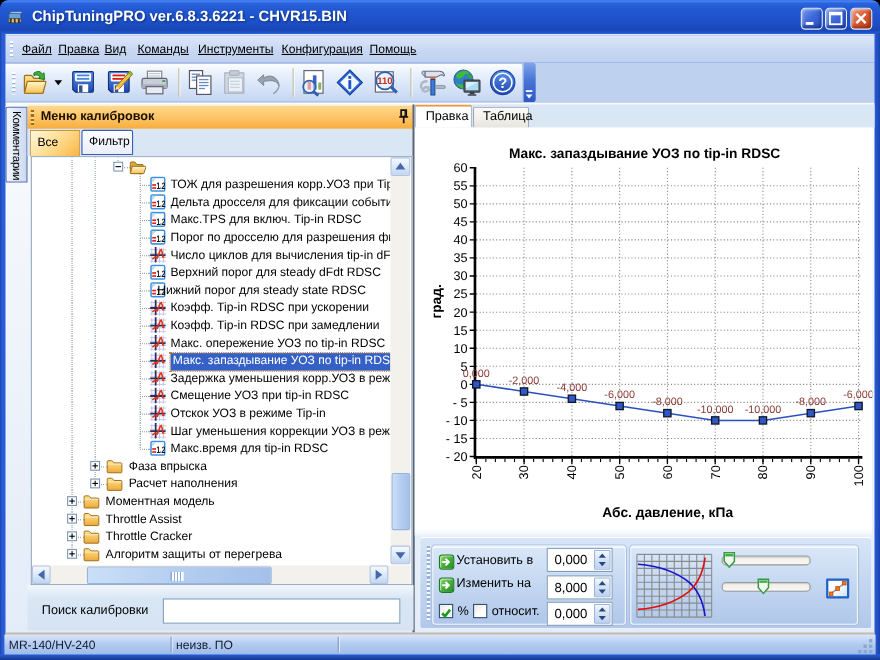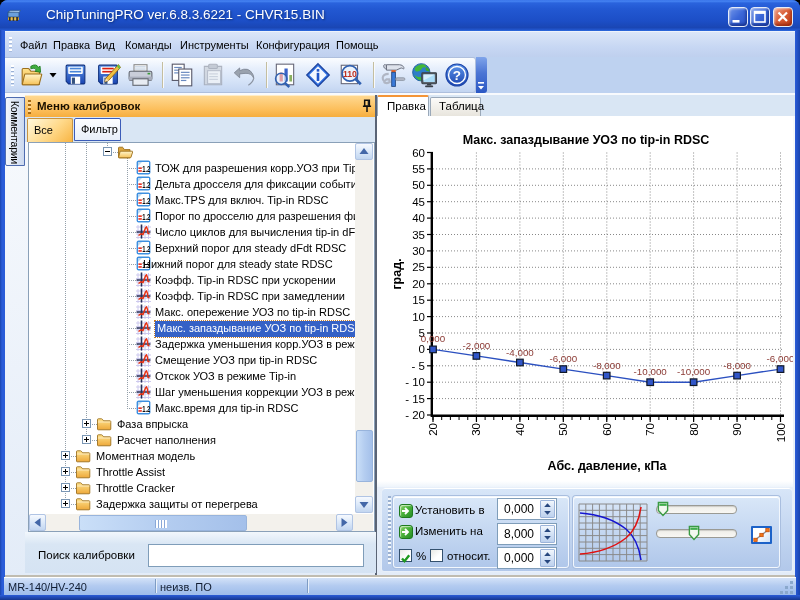--- a/index.html
+++ b/index.html
@@ -3,27 +3,27 @@
 <style>
 *{margin:0;padding:0;box-sizing:border-box;}
 html,body{width:800px;height:600px;overflow:hidden;background:#000;font-family:"Liberation Sans",sans-serif;}
 .abs{position:absolute;}
 #page{position:absolute;left:0;top:0;width:800px;height:600px;}
 
 #frame{position:absolute;left:0;top:0;width:800px;height:600px;border-radius:8px 8px 0 0;
  background:linear-gradient(180deg,#2964d8,#2056cc);}
 #titlebar{position:absolute;left:0;top:0;width:800px;height:30px;border-radius:8px 8px 0 0;
  background:linear-gradient(180deg,#3873e8 0%,#4583f2 4%,#2a63dd 10%,#2258d2 30%,#1c4ec6 70%,#1a46b4 92%,#2257cf 100%);}
-#titletxt{position:absolute;left:29px;top:7px;font-size:13.5px;font-weight:normal;color:#fff;text-shadow:1px 1px 2px #10307a;letter-spacing:0px;margin-left:17px;}
+#titletxt{position:absolute;left:29px;top:7px;font-size:13.5px;font-weight:bold;color:#fff;text-shadow:1px 1px 2px #10307a;letter-spacing:0px;}
 .tbtn{position:absolute;top:7px;width:20px;height:20px;border-radius:4px;border:1px solid #e6ecf8;
  background:linear-gradient(135deg,#7296ea 0%,#3b67d8 50%,#2a52c4 100%);box-shadow:inset -1px -2px 3px rgba(10,30,110,.65),inset 1px 1px 2px rgba(255,255,255,.5);}
 .tbtn.close{background:linear-gradient(135deg,#eda28b 0%,#da5f38 45%,#c03d17 100%);box-shadow:inset -1px -2px 3px rgba(120,20,0,.6),inset 1px 1px 2px rgba(255,255,255,.55);}
 
 #menubar{position:absolute;left:5px;top:31px;width:790px;height:26px;background:linear-gradient(180deg,#dbe6f8 0%,#c7d7f3 60%,#bfd0ee 100%);border-top:1px solid #eef3fb;}
-#menubar .mi{position:absolute;top:7px;font-size:11px;color:#000;}
+#menubar .mi{position:absolute;top:7px;font-size:11px;color:#000;text-decoration:underline;}
 
 #toolbar{position:absolute;left:5px;top:57px;width:790px;height:36px;background:#bed2f0;}
 #tband{position:absolute;left:0px;top:0px;width:471px;height:36px;background:linear-gradient(180deg,#fbfdff 0%,#e7effc 30%,#d4e2f7 70%,#c3d5f1 100%);border:1px solid #aebfdd;border-left:none;border-radius:0 3px 3px 0;}
 #chev{position:absolute;left:471px;top:0px;width:11px;height:36px;background:linear-gradient(180deg,#7fa4ea 0%,#4a74d4 45%,#2b58c4 100%);border-radius:0 3px 3px 0;}
 .tsep{position:absolute;top:5px;width:1px;height:26px;background:#c4bea0;box-shadow:1px 0 0 #f8fafc;}
 
 #mainbg{position:absolute;left:5px;top:93px;width:790px;height:484px;background:linear-gradient(180deg,#f8fafd 0%,#e3ecf8 100%);}
 
 #vtab{position:absolute;left:5px;top:97px;width:20px;height:69px;background:linear-gradient(90deg,#f2f6fc 0%,#ccd9ef 100%);border:1px solid #4e6cb0;border-radius:2px 0 0 2px;}
 #vtab span{position:absolute;left:3px;top:3px;writing-mode:vertical-rl;font-size:10.5px;letter-spacing:-0.3px;color:#000;}
@@ -427,21 +427,21 @@
       </svg>
       <div class="trow" style="left:67px;top:337.5px;width:259px;line-height:15px">Throttle Cracker</div>
       <div class="hline" style="left:36px;top:360.5px;width:12px"></div>
       <div class="texp plus" style="left:31.5px;top:356.0px">
         <i></i>
         <b></b>
       </div>
       <svg class="abs" style="left:46px;top:353.5px" width="16" height="14" viewBox="0 0 16 14">
         <use href="#foldc"></use>
       </svg>
-      <div class="trow" style="left:67px;top:353.5px;width:259px;line-height:15px">Задержка защиты от перегрева</div>
+      <div class="trow" style="left:67px;top:353.5px;width:259px;line-height:15px">Алгоритм защиты от перегрева</div>
     </div>
     <div class="strack" style="position:absolute;left:355px;top:143px;width:18px;height:370px"></div>
     <div class="sbtn" style="left:355px;top:143px;width:18px;height:17px"><svg width="16" height="15" viewBox="0 0 16 15">
         <path d="M8 4 L12.5 10 L3.5 10 Z" fill="#4468a8"></path>
       </svg></div>
     <div class="sbtn" style="left:355px;top:496px;width:18px;height:17px"><svg width="16" height="15" viewBox="0 0 16 15">
         <path d="M8 11 L12.5 5 L3.5 5 Z" fill="#4468a8"></path>
       </svg></div>
     <div class="sthumb" style="left:355.5px;top:430px;width:17px;height:52px"></div>
     <div class="strack" style="position:absolute;left:29px;top:514px;width:344px;height:17px"></div>

